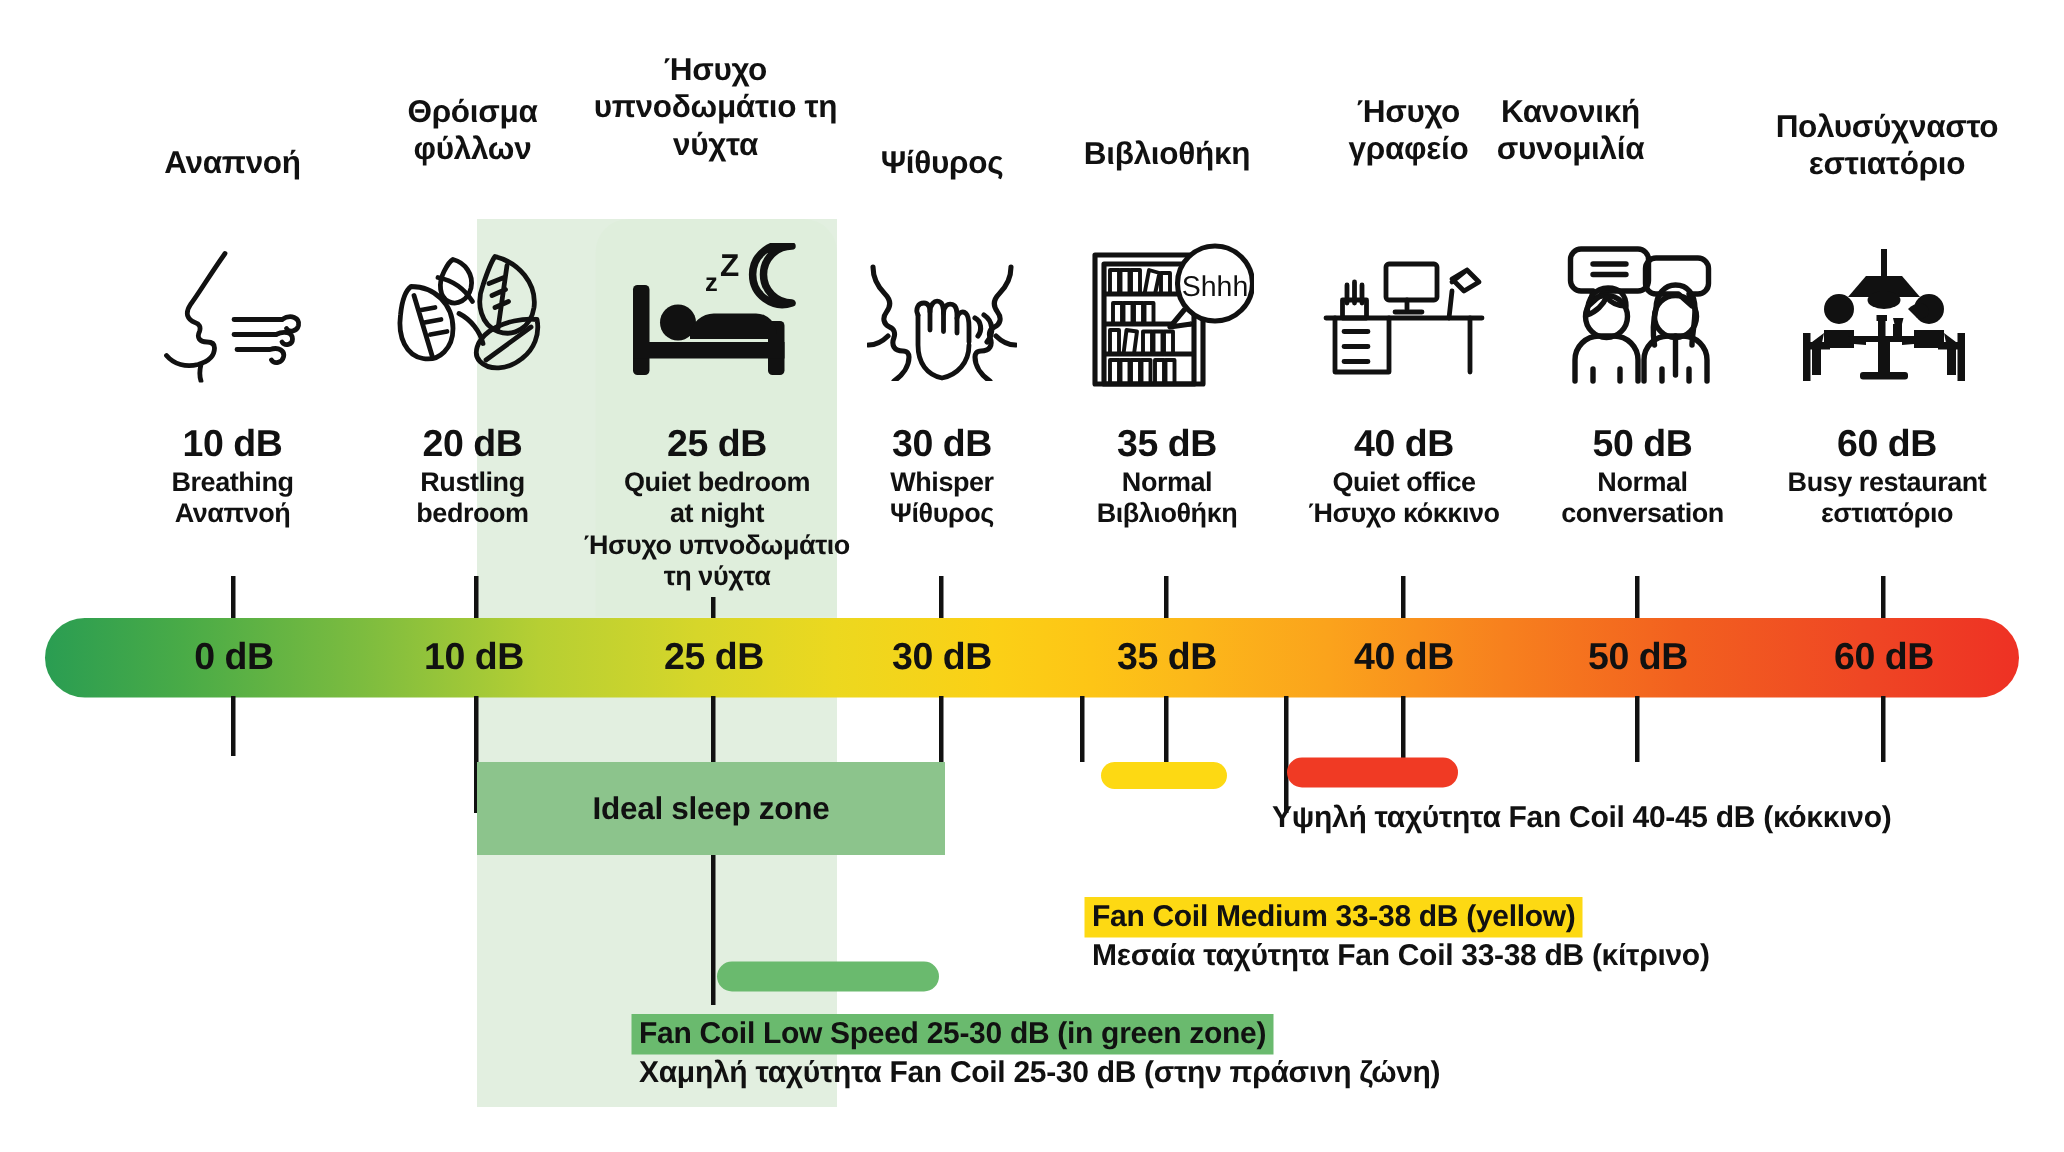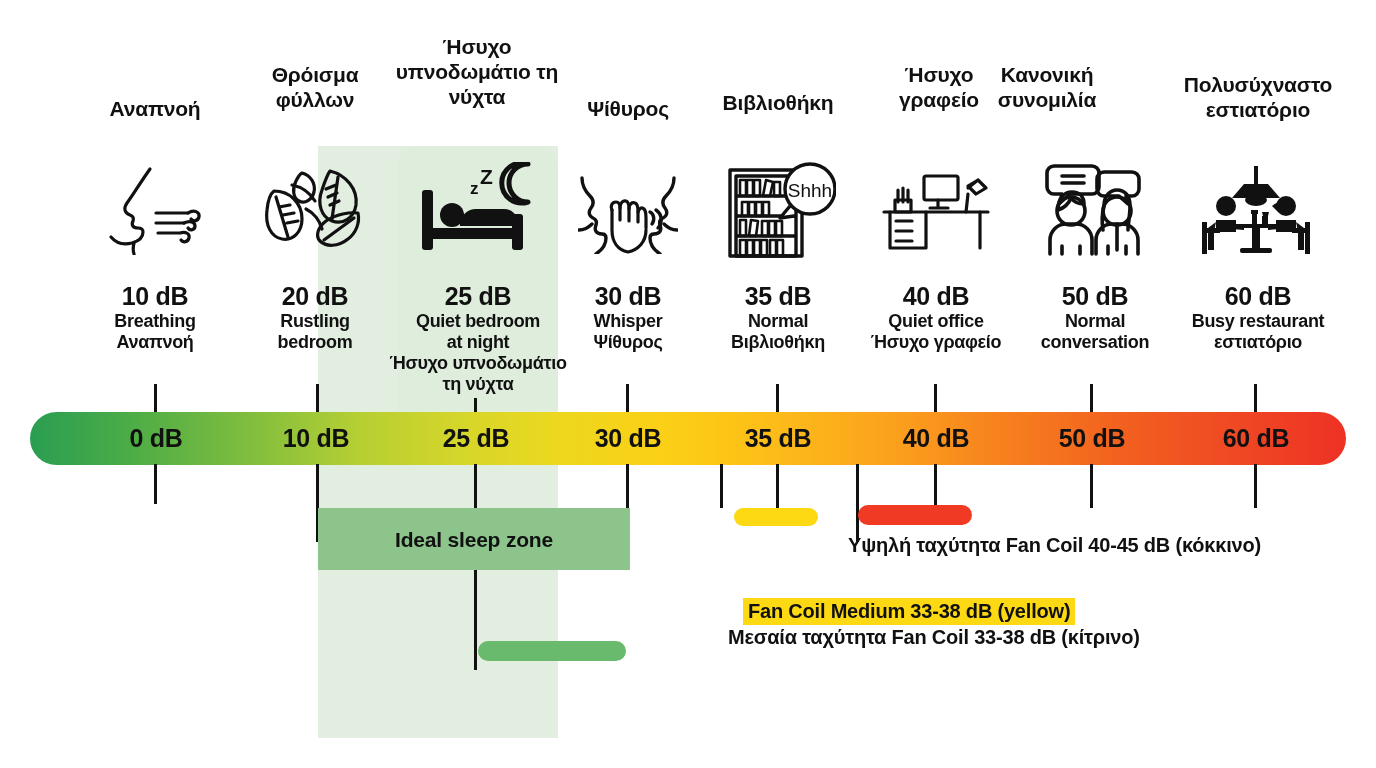--- a/index.html
+++ b/index.html
@@ -324,21 +324,21 @@
 
   <div class="midlabel" style="left:696px;top:282px;width:164px;">
     <div class="db">35 dB</div>
     <div class="en">Normal</div>
     <div class="el">Βιβλιοθήκη</div>
   </div>
 
   <div class="midlabel" style="left:848px;top:282px;width:176px;">
     <div class="db">40 dB</div>
     <div class="en">Quiet office</div>
-    <div class="el">Ήσυχο γραφείο</div>
+    <div class="el">Ήσυχο κόκκινο</div>
   </div>
 
   <div class="midlabel" style="left:1006px;top:282px;width:178px;">
     <div class="db">50 dB</div>
     <div class="en">Normal</div>
     <div class="en">conversation</div>
   </div>
 
   <div class="midlabel" style="left:1162px;top:282px;width:192px;">
     <div class="db">60 dB</div>
@@ -385,18 +385,22 @@
 
   <div class="pill" style="left:858px;top:505px;width:114px;height:20px;background:#f03a24;"></div>
 
   <div class="pill" style="left:478px;top:641px;width:148px;height:20px;background:#6aba6e;"></div>
 
   <div class="caption" style="left:843px;top:533px;">
     <span class="plain">Υψηλή ταχύτητα Fan Coil 40-45 dB (κόκκινο)</span>
   </div>
 
   <div class="caption" style="left:723px;top:598px;">
-    <span class="hl" style="background:#fdd913;margin-left:20px;">Fan Coil Medium 33-38 dB (yellow)</span>
+    <span class="hl" style="background:#fdd913;">Fan Coil Medium 33-38 dB (yellow)</span>
     <span class="plain">Μεσαία ταχύτητα Fan Coil 33-38 dB (κίτρινο)</span>
   </div>
 
+  <div class="caption" style="left:421px;top:676px;">
+    <span class="hl" style="background:#6aba6e;">Fan Coil Low Speed 25-30 dB (in green zone)</span>
+    <span class="plain">Χαμηλή ταχύτητα Fan Coil 25-30 dB (στην πράσινη ζώνη)</span>
+  </div>
 
 </div>
 
 </body></html>

